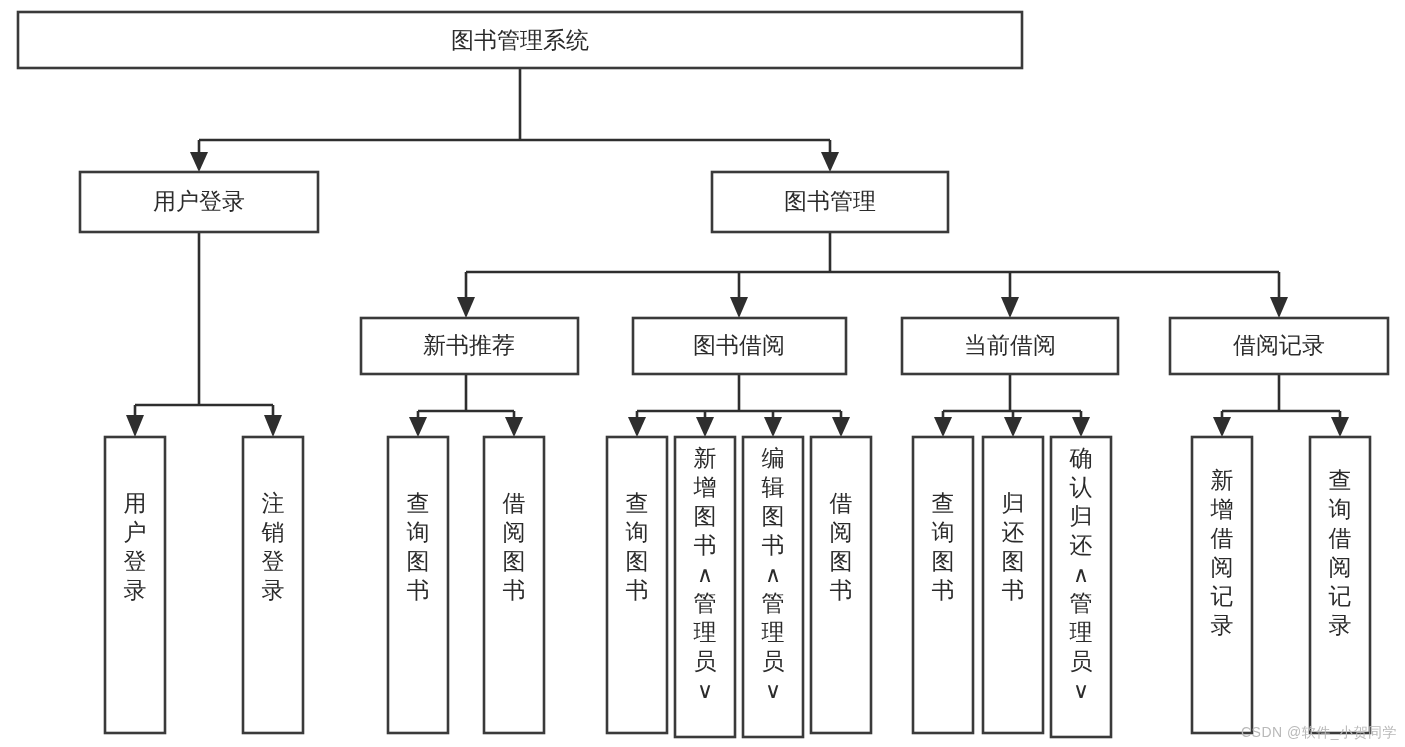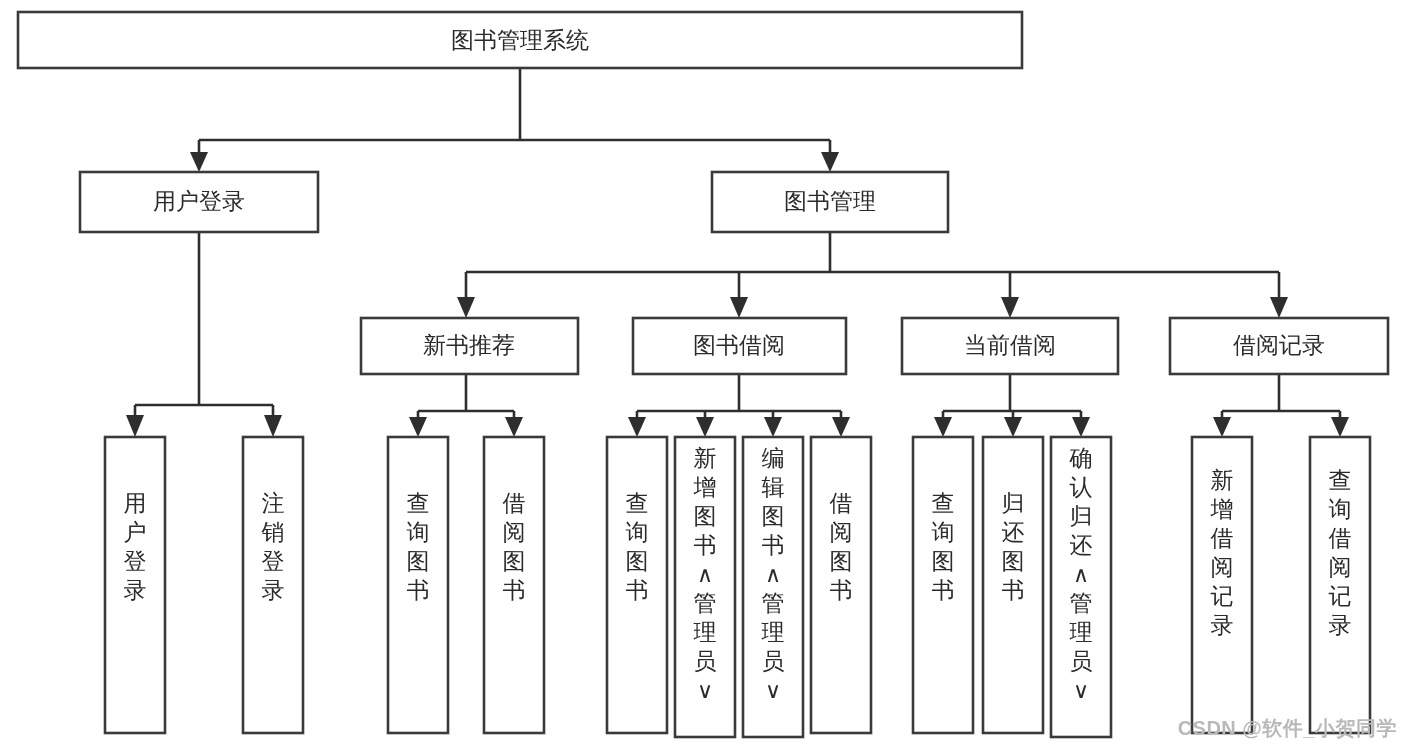--- a/index.html
+++ b/index.html
@@ -43,26 +43,25 @@
     fill: none;
   }
   .arrow-head {
     fill: #2e2e2e;
   }
   .watermark {
     position: absolute;
     right: 8px;
     bottom: 5px;
     font-family: "Liberation Sans", "DejaVu Sans", sans-serif;
-    font-size: 20px;
+    font-size: 14px;
     color: #b9b9b9;
     letter-spacing: 0.5px;
     white-space: nowrap;
     pointer-events: none;
-    font-weight: bold;
   }
 </style>
 </head>
 <body>
 
 <svg id="diagram" viewBox="0 0 1405 747" xmlns="http://www.w3.org/2000/svg">
 
   <defs>
     <marker id="arrow" viewBox="0 0 12 12" refX="6" refY="10" markerWidth="10" markerHeight="10" orient="auto-start-reverse">
       <path d="M1,1 L11,1 L6,11 z" class="arrow-head"></path>

